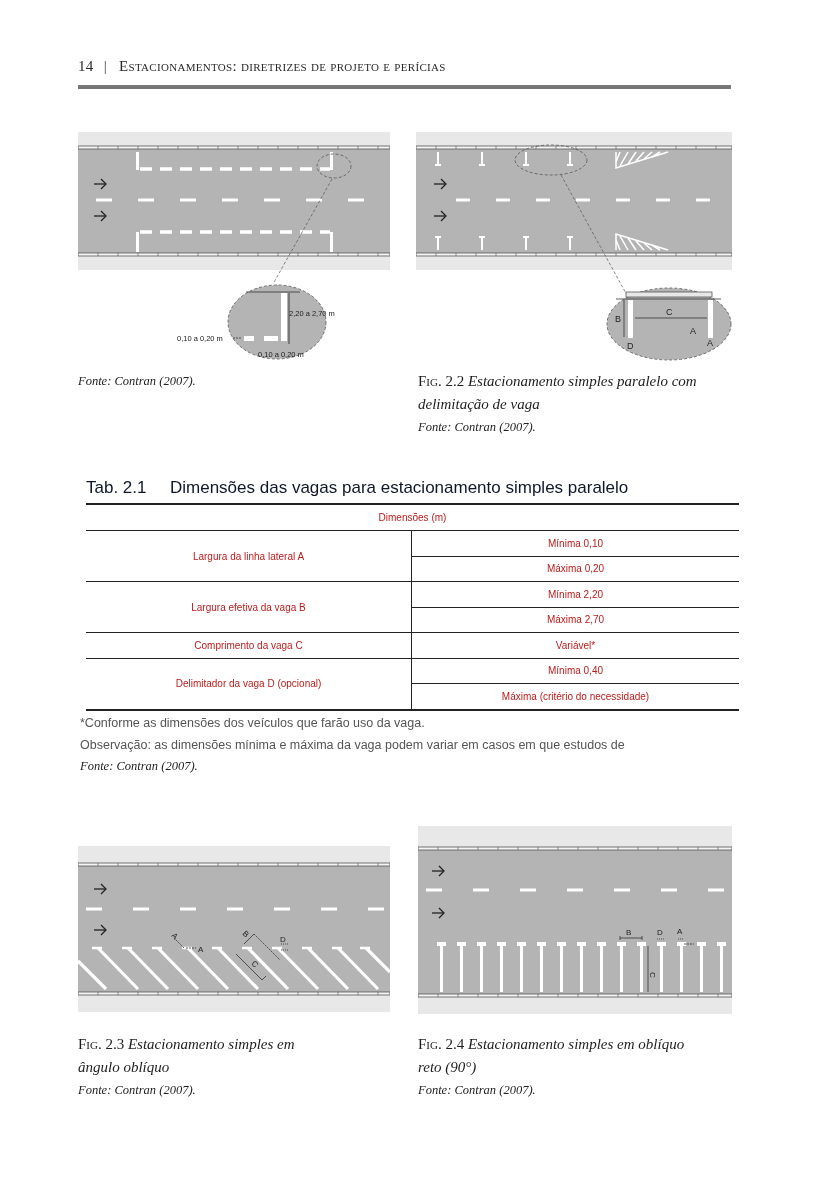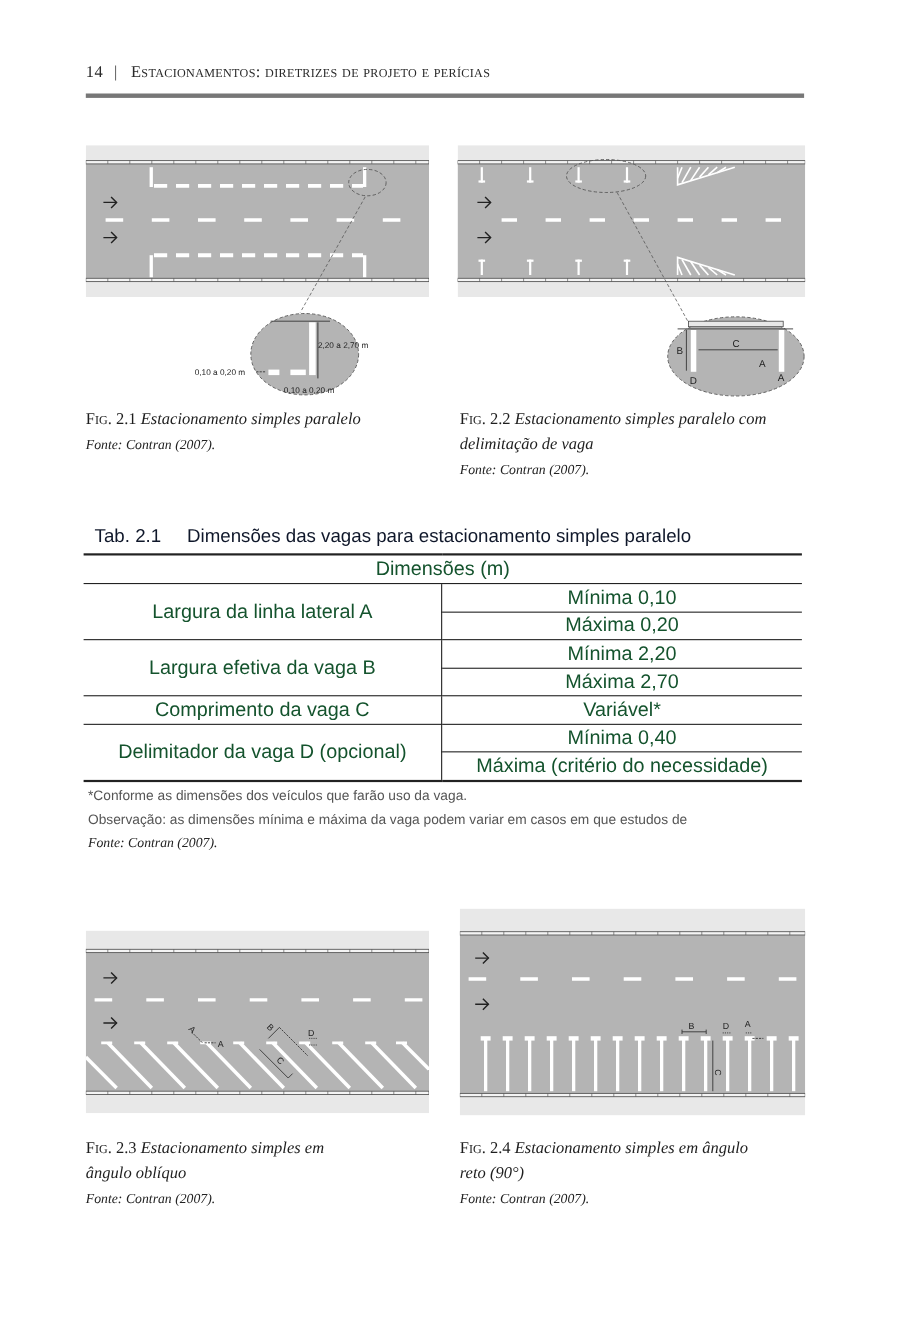--- a/index.html
+++ b/index.html
@@ -17,21 +17,21 @@
   .fig svg { display: block; }
 
   .caption { position: absolute; font-family: "Liberation Serif", serif; font-size: 15px; line-height: 23px; color: #1e1e1e; }
   .caption .fignum { font-variant: small-caps; font-style: normal; }
   .caption .figtext { font-style: italic; }
   .source { font-family: "Liberation Serif", serif; font-style: italic; font-size: 12.5px; color: #222; }
 
   
   .tab-title { position: absolute; left: 86px; top: 478px; font-family: "Liberation Sans", sans-serif; font-size: 17px; color: #0f172a; }
   .tab-title .tnum { display: inline-block; width: 84px; }
-  table.dims { position: absolute; left: 76px; top: 503px; width: 653px; border-collapse: collapse; font-family: "Liberation Sans", sans-serif; font-size: 18px; color: #14532d; }
+  table.dims { position: absolute; left: 86px; top: 503px; width: 653px; border-collapse: collapse; font-family: "Liberation Sans", sans-serif; font-size: 10px; color: #b91c1c; }
   table.dims td, table.dims th { text-align: center; padding: 0; height: 24.5px; font-weight: normal; }
   table.dims th { border-top: 2px solid #222; border-bottom: 1.5px solid #222; font-weight: normal; height: 25px; }
   table.dims td.left { width: 325px; border-right: 1.5px solid #222; }
   table.dims tr.grp-end td { border-bottom: 1.5px solid #222; }
   table.dims tr.inner td.right { border-bottom: 1.5px solid #222; }
   table.dims tr.last td { border-bottom: 2px solid #222; }
 
   .notes { position: absolute; left: 80px; top: 713px; width: 650px; font-family: "Liberation Sans", sans-serif; font-size: 12.5px; line-height: 21.5px; color: #555; }
   .notes .src { font-family: "Liberation Serif", serif; font-style: italic; color: #222; font-size: 12.5px; }
 </style>
@@ -225,21 +225,20 @@
     <line x1="219" y1="186" x2="291" y2="186" stroke="#333" stroke-width="0.8"></line>
     <text x="199" y="190" font-family="Liberation Sans, sans-serif" font-size="9" fill="#222">B</text>
     <text x="250" y="183" font-family="Liberation Sans, sans-serif" font-size="9" fill="#222">C</text>
     <text x="274" y="202" font-family="Liberation Sans, sans-serif" font-size="9" fill="#222">A</text>
     <text x="211" y="217" font-family="Liberation Sans, sans-serif" font-size="9" fill="#222">D</text>
     <text x="291" y="214" font-family="Liberation Sans, sans-serif" font-size="9" fill="#222">A</text>
   </svg>
 </div>
 
 <div class="caption" style="left:78px; top:370px; width:320px;">
-  <div><span class="fignum">Fig. 2.1</span> <span class="figtext">Estacionamento simples paralelo</span></div>
   <div class="source">Fonte: Contran (2007).</div>
 </div>
 <div class="caption" style="left:418px; top:370px; width:320px;">
   <div><span class="fignum">Fig. 2.2</span> <span class="figtext">Estacionamento simples paralelo com</span></div>
   <div class="figtext">delimitação de vaga</div>
   <div class="source">Fonte: Contran (2007).</div>
 </div>
 
 <div class="tab-title">
   <span class="tnum">Tab. 2.1</span><span>Dimensões das vagas para estacionamento simples paralelo</span>
@@ -472,16 +471,16 @@
     <text x="232" y="146" font-family="Liberation Sans, sans-serif" font-size="8" fill="#222" transform="rotate(90 232 146)">C</text>
   </svg>
 </div>
 
 <div class="caption" style="left:78px; top:1033px; width:320px;">
   <div><span class="fignum">Fig. 2.3</span> <span class="figtext">Estacionamento simples em</span></div>
   <div class="figtext">ângulo oblíquo</div>
   <div class="source">Fonte: Contran (2007).</div>
 </div>
 <div class="caption" style="left:418px; top:1033px; width:320px;">
-  <div><span class="fignum">Fig. 2.4</span> <span class="figtext">Estacionamento simples em ângulo</span></div>
+  <div><span class="fignum">Fig. 2.4</span> <span class="figtext">Estacionamento simples em oblíquo</span></div>
   <div class="figtext">reto (90°)</div>
   <div class="source">Fonte: Contran (2007).</div>
 </div>
 
 </body></html>

